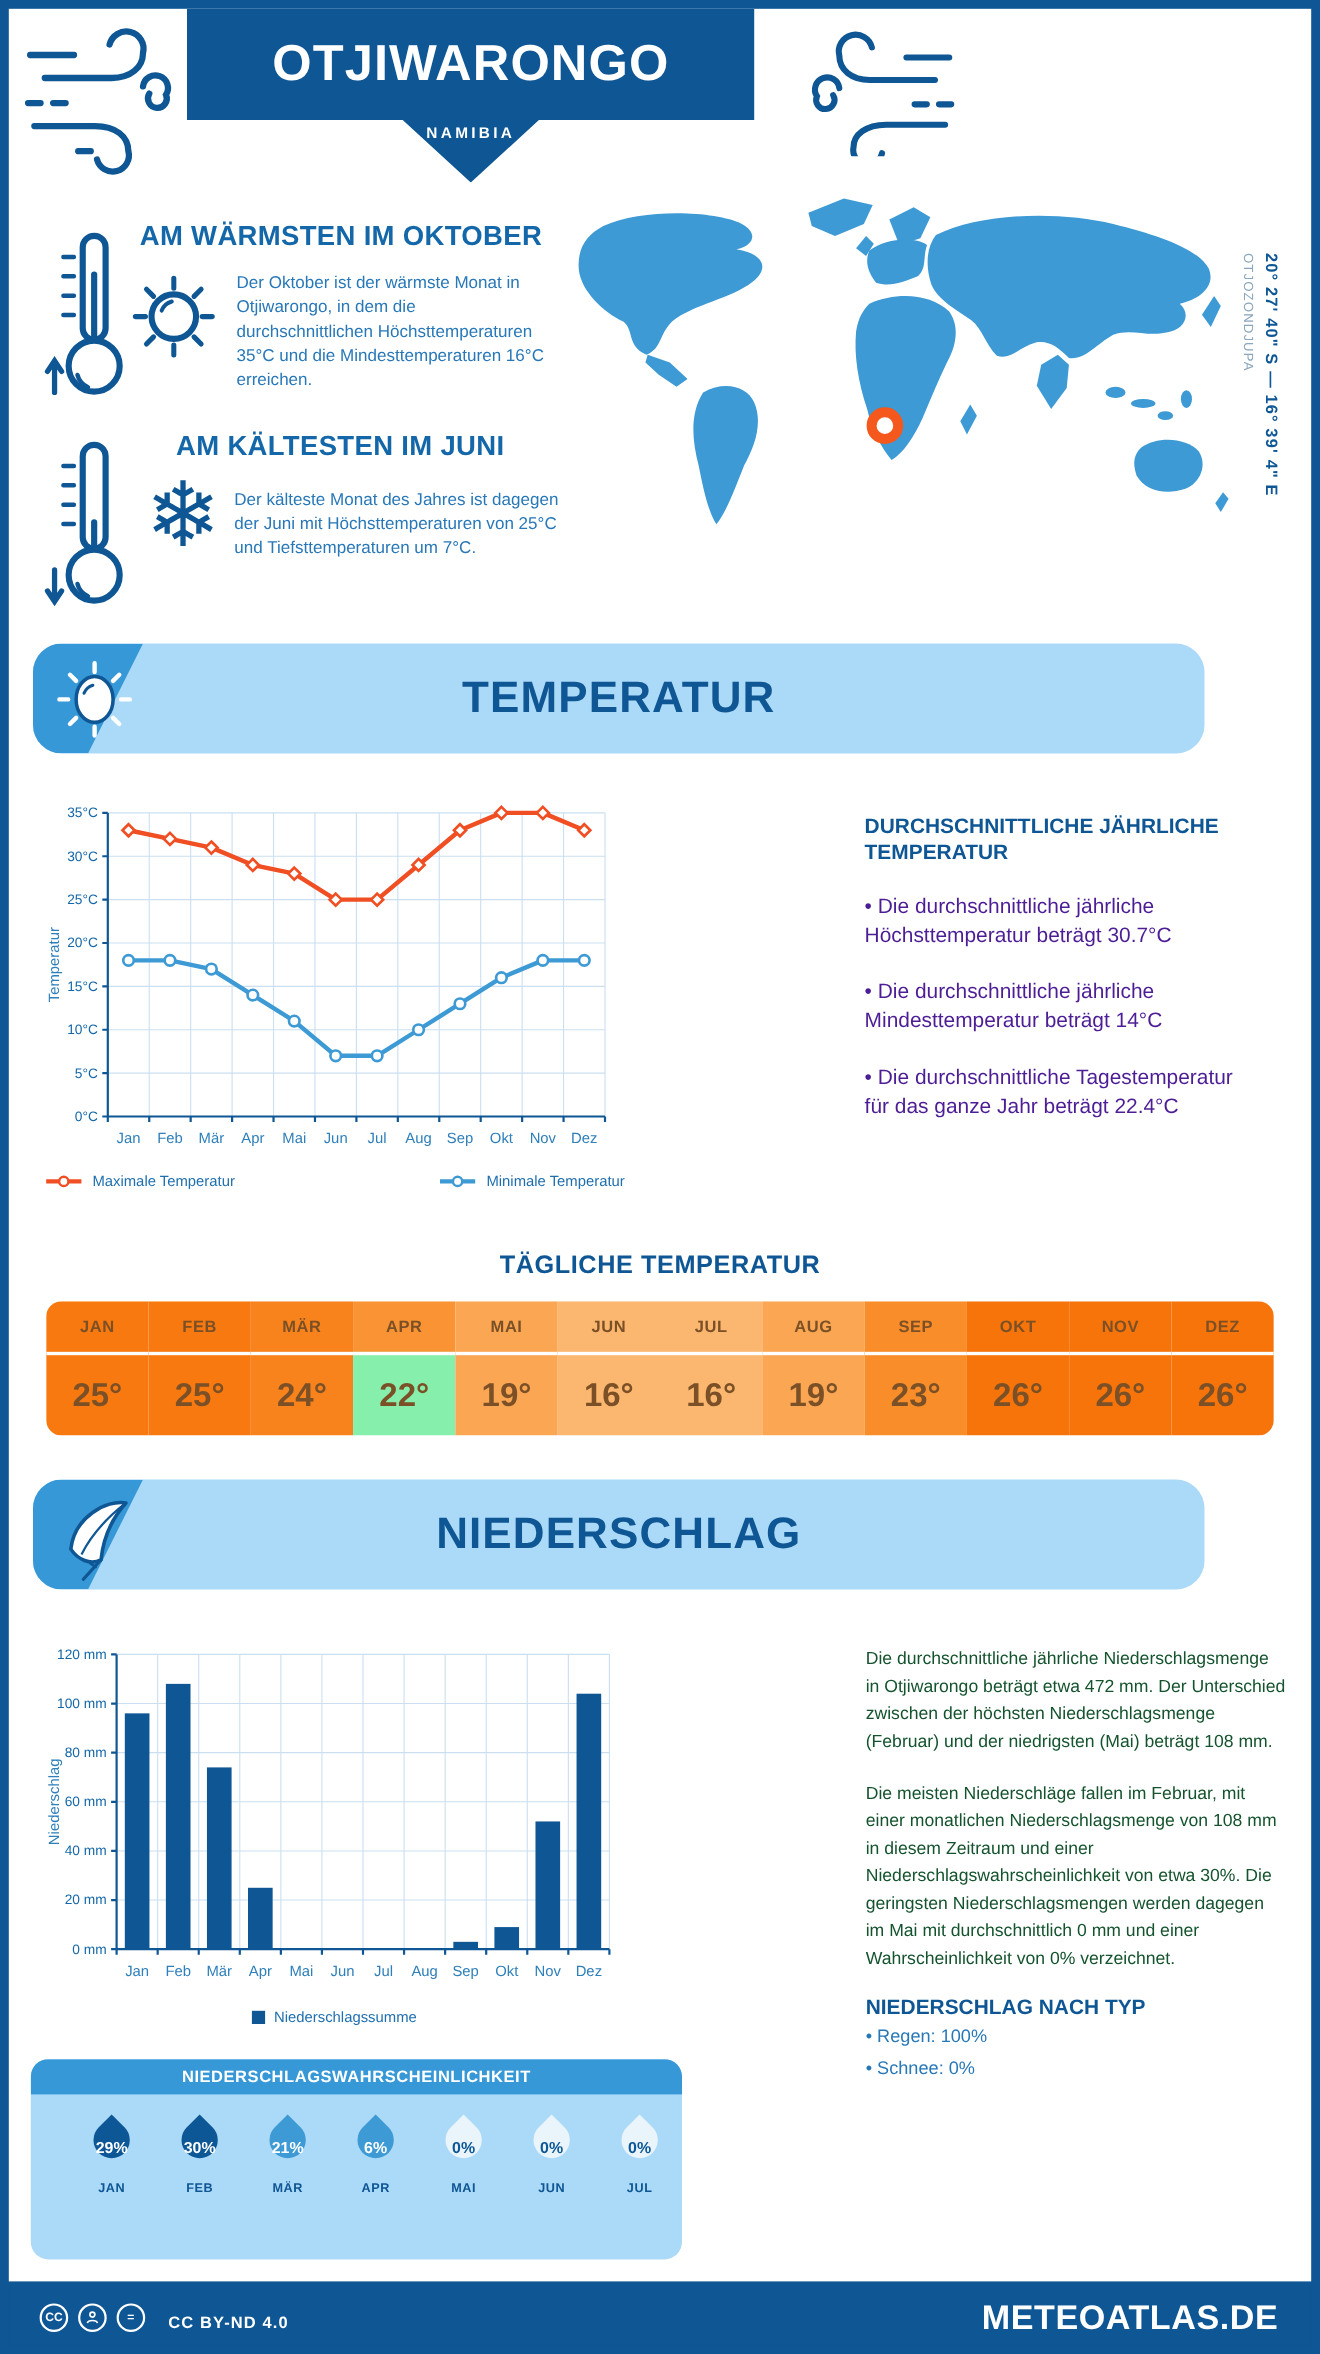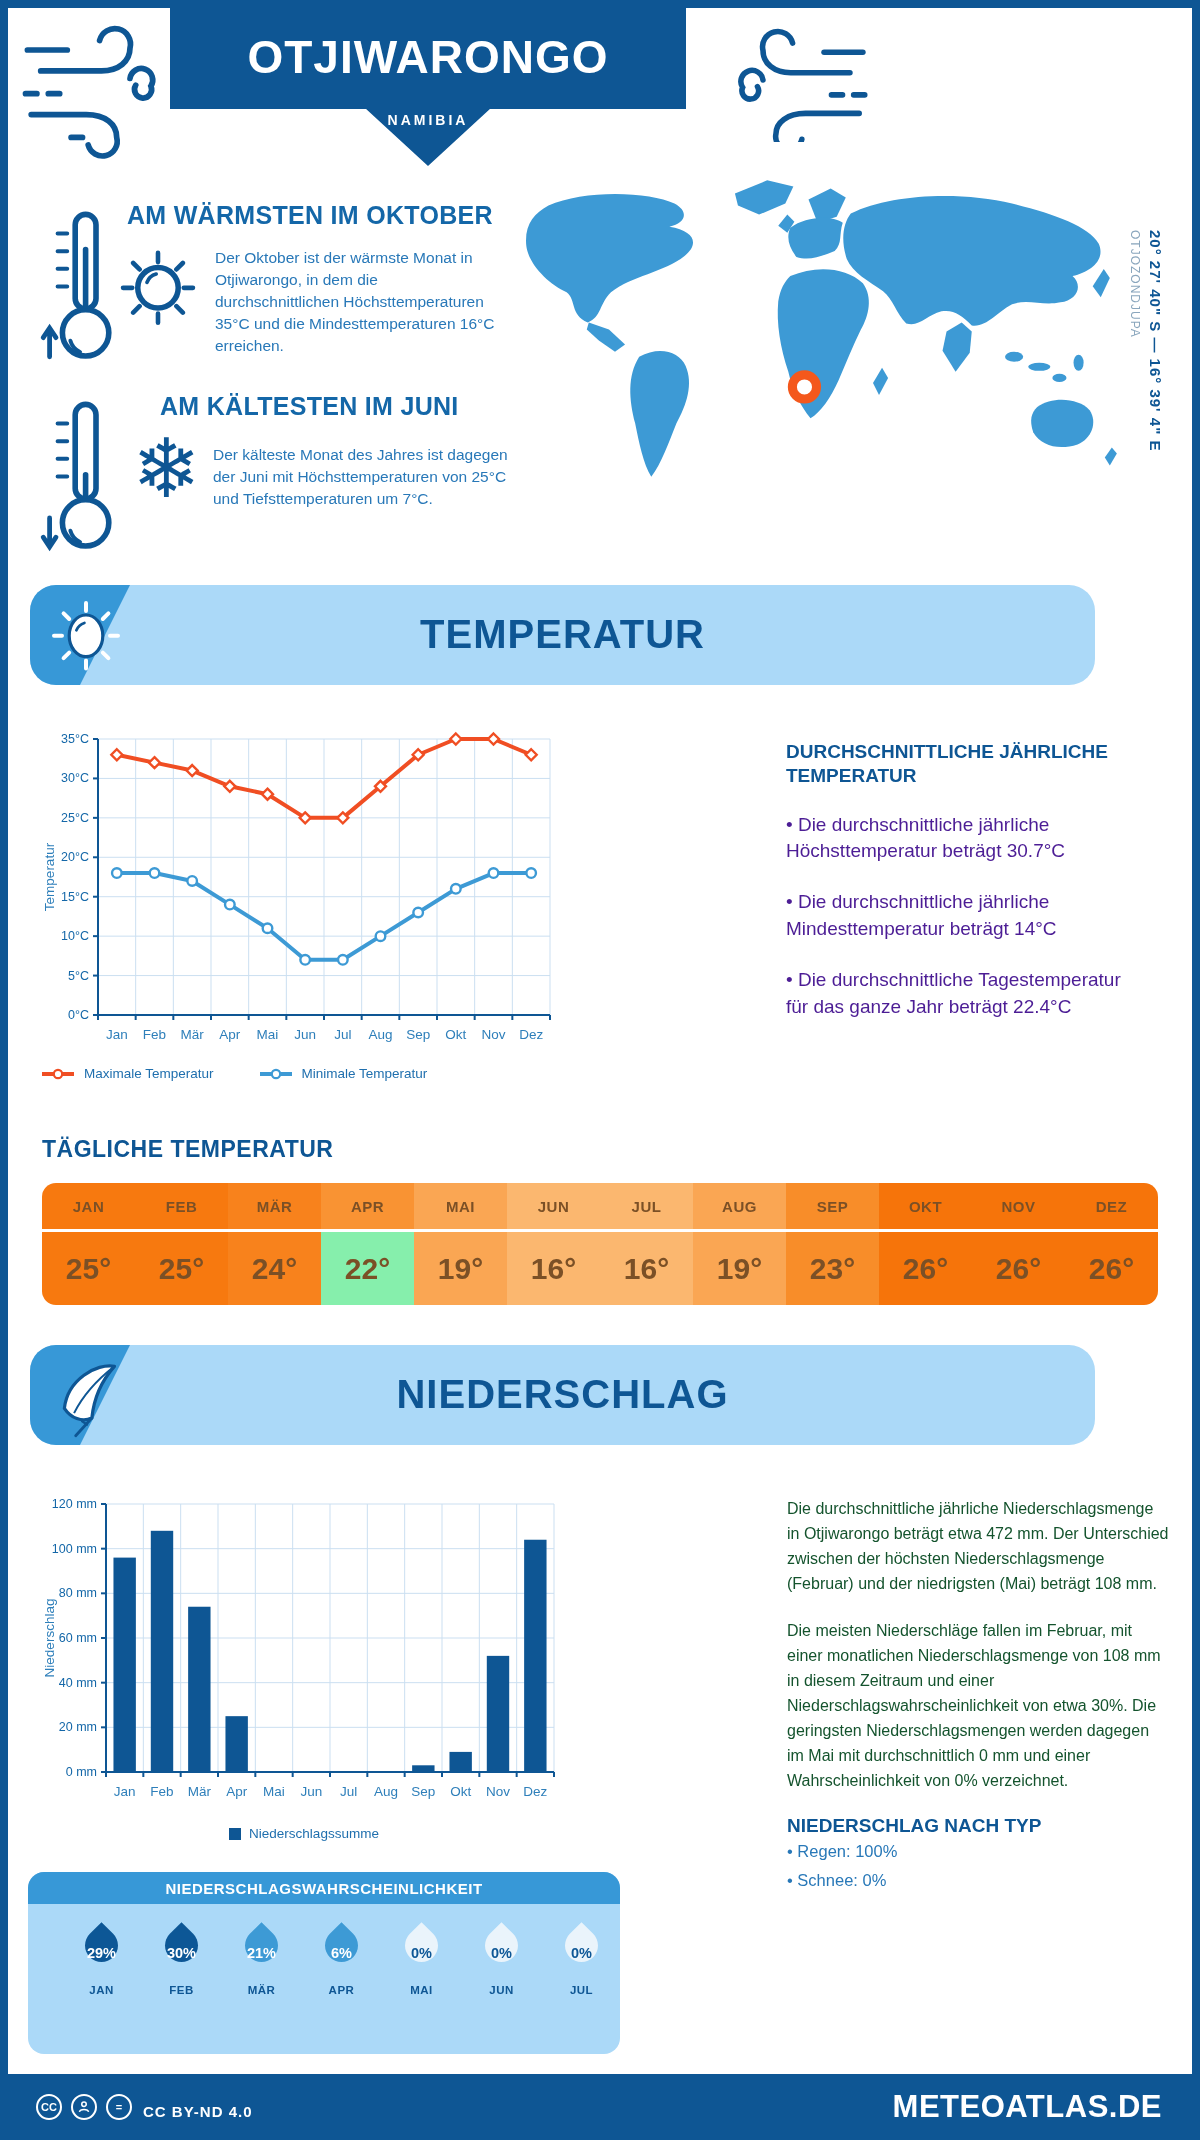--- a/index.html
+++ b/index.html
@@ -41,33 +41,33 @@
   .section-banner .wedge{position:absolute;left:0;top:0;bottom:0;width:150px;background:#3798d7;
     clip-path:polygon(0 0,100px 0,50px 100%,0 100%);}
   .section-banner .banner-icon{position:absolute;left:16px;top:10px;}
   .section-banner .banner-title{position:absolute;left:0;right:0;top:27px;text-align:center;
     font-size:40px;font-weight:bold;color:#0e5694;letter-spacing:1px;}
   #banner-temp{top:585px;}
   #banner-precip{top:1345px;}
 
   
   #temp-chart{position:absolute;left:40px;top:715px;width:528px;height:348px;}
-  #temp-legend{position:absolute;left:40px;top:1066px;width:528px;display:flex;justify-content:flex-start;gap:44px;}
+  #temp-legend{position:absolute;left:40px;top:1066px;width:528px;display:flex;justify-content:space-between;gap:44px;}
   #precip-chart{position:absolute;left:40px;top:1482px;width:528px;height:340px;}
   #precip-legend{position:absolute;left:40px;top:1826px;width:528px;display:flex;justify-content:center;gap:30px;}
   .legend-item{display:flex;align-items:center;gap:8px;font-size:13.5px;color:#1f6fae;}
   .legend-swatch{width:12px;height:12px;display:inline-block;}
 
   
   .annual-col{position:absolute;left:786px;top:740px;width:350px;}
   .annual-heading{font-size:19px;font-weight:bold;color:#0e5694;line-height:1.25;}
   .annual-bullet{margin-top:24px;font-size:19px;line-height:1.42;color:#4c1d95;}
 
   
-  .daily-heading{position:absolute;left:42px;top:1136px;width:1116px;text-align:left;
+  .daily-heading{position:absolute;left:42px;top:1136px;width:1116px;text-align:center;
     font-size:23px;font-weight:bold;color:#0e5694;letter-spacing:.5px;}
   #daily-table{position:absolute;left:42px;top:1183px;width:1116px;display:grid;
     grid-template-columns:repeat(12,1fr);border-radius:14px;overflow:hidden;}
   .daily-month{height:46px;display:flex;align-items:center;justify-content:center;
     font-size:15px;font-weight:bold;color:#7b5026;letter-spacing:.5px;}
   .daily-value{height:73px;display:flex;align-items:center;justify-content:center;
     font-size:30px;font-weight:bold;color:#7b5026;border-top:3px solid #fff;}
 
   
   .precip-col{position:absolute;left:787px;top:1496px;width:382px;}
@@ -88,21 +88,21 @@
     transform:rotate(45deg);}
   .drop-label{position:absolute;left:0;right:0;top:31px;text-align:center;font-size:14.5px;font-weight:bold;}
   .drop-month{margin-top:6px;font-size:11.5px;font-weight:bold;color:#0e5694;letter-spacing:.5px;}
 
   
   .footer{position:absolute;left:0;right:0;bottom:0;height:66px;background:#0e5694;z-index:55;
     display:flex;align-items:center;justify-content:space-between;padding:0 38px 0 36px;box-sizing:border-box;}
   .footer-left{display:flex;align-items:flex-end;gap:9px;}
   .cc-circle{width:26px;height:26px;border:2px solid #fff;border-radius:50%;display:flex;
     align-items:center;justify-content:center;color:#fff;font-size:11px;font-weight:bold;box-sizing:border-box;}
-  .footer-license{margin-left:2px;color:#fff;font-size:15px;font-weight:bold;letter-spacing:1px;}
+  .footer-license{margin-left:12px;color:#fff;font-size:15px;font-weight:bold;letter-spacing:1px;}
   .footer-brand{color:#fff;font-size:31px;font-weight:bold;letter-spacing:.5px;}
 </style>
 </head>
 <body>
 
 <div class="page">
 
   <svg class="wind-left" width="152" height="152" viewBox="0 0 160 160" fill="none" stroke="#0e5694" stroke-width="6" stroke-linecap="round">
     <path d="M12,40 H54"></path>
     <path d="M26,62 H90 C108,62 120,52 120,38 A16,16 0 1 0 88,30"></path>

